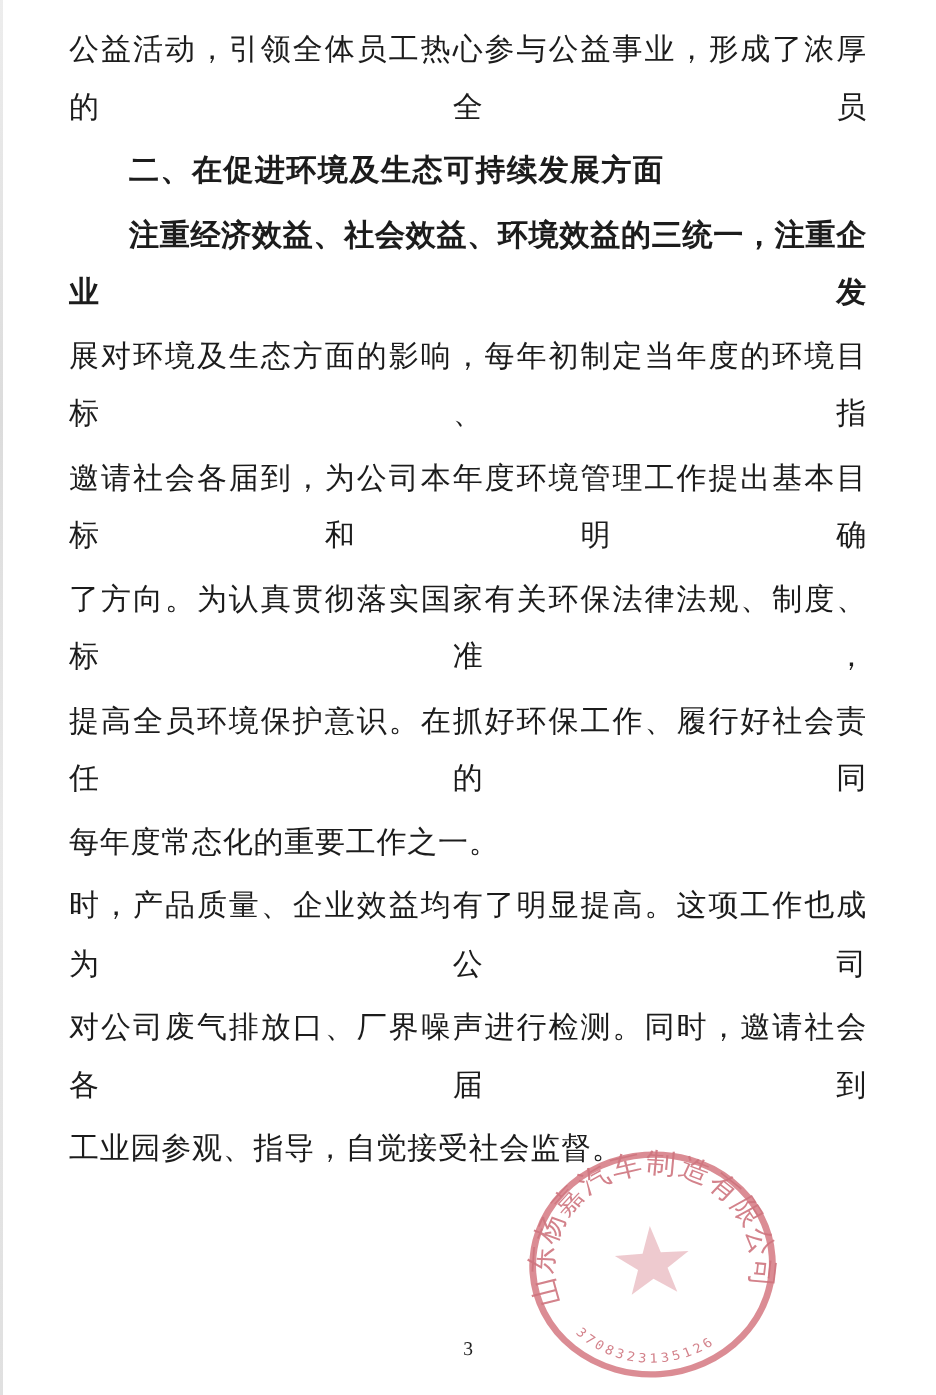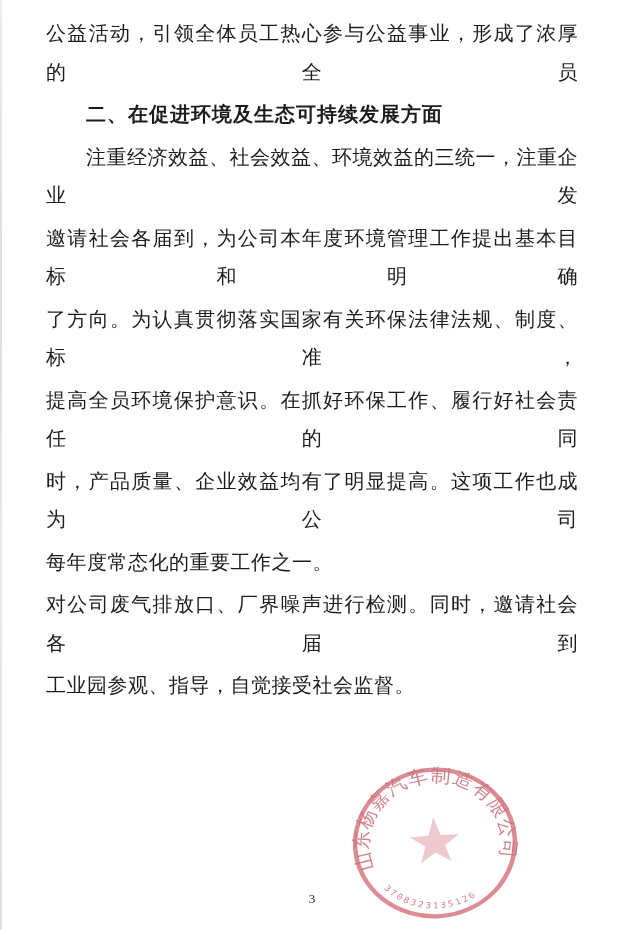--- a/index.html
+++ b/index.html
@@ -19,21 +19,21 @@
   }
   .doc-body p{
     margin:4px;
     text-align:justify;
     text-align-last:justify;
   }
   .doc-body p.last{
     text-align:justify;
     text-align-last:left;
   }
-  .doc-body p.indent{text-indent:2em;}
+  .doc-body p.indent{text-indent:2em;font-weight:bold;}
   .doc-body p.heading{
     font-family:"Liberation Sans","DejaVu Sans",sans-serif;
     font-weight:bold;
     text-indent:2em;
     text-align:center;
     text-align-last:left;
     letter-spacing:1px;
   }
   .page-number{
     position:absolute;left:0;right:0;top:891px;
@@ -50,25 +50,26 @@
 </style>
 </head>
 <body>
 
 <div class="scan-edge"></div>
 
 <main class="doc-body">
   <p class="line">公益活动，引领全体员工热心参与公益事业，形成了浓厚的全员</p>
   <p class="line heading">二、在促进环境及生态可持续发展方面</p>
   <p class="line indent">注重经济效益、社会效益、环境效益的三统一，注重企业发</p>
+  <p class="line">展对环境及生态方面的影响，每年初制定当年度的环境目标、指</p>
   <p class="line">邀请社会各届到，为公司本年度环境管理工作提出基本目标和明确</p>
   <p class="line">了方向。为认真贯彻落实国家有关环保法律法规、制度、标准，</p>
   <p class="line">提高全员环境保护意识。在抓好环保工作、履行好社会责任的同</p>
+  <p class="line last">每年度常态化的重要工作之一。</p>
   <p class="line">时，产品质量、企业效益均有了明显提高。这项工作也成为公司</p>
-  <p class="line last">每年度常态化的重要工作之一。</p>
   <p class="line">对公司废气排放口、厂界噪声进行检测。同时，邀请社会各届到</p>
   <p class="line last">工业园参观、指导，自觉接受社会监督。</p>
 
 </main>
 
 <div class="seal">
   <svg viewBox="0 0 200 200" preserveAspectRatio="none">
     <defs>
       <path id="name-arc" d="M 41.7 121.2 A 62 62 0 1 1 158.3 121.2" fill="none"></path>
       <path id="code-arc" d="M 45.94 137.86 A 66 66 0 0 0 154.06 137.86" fill="none"></path>

